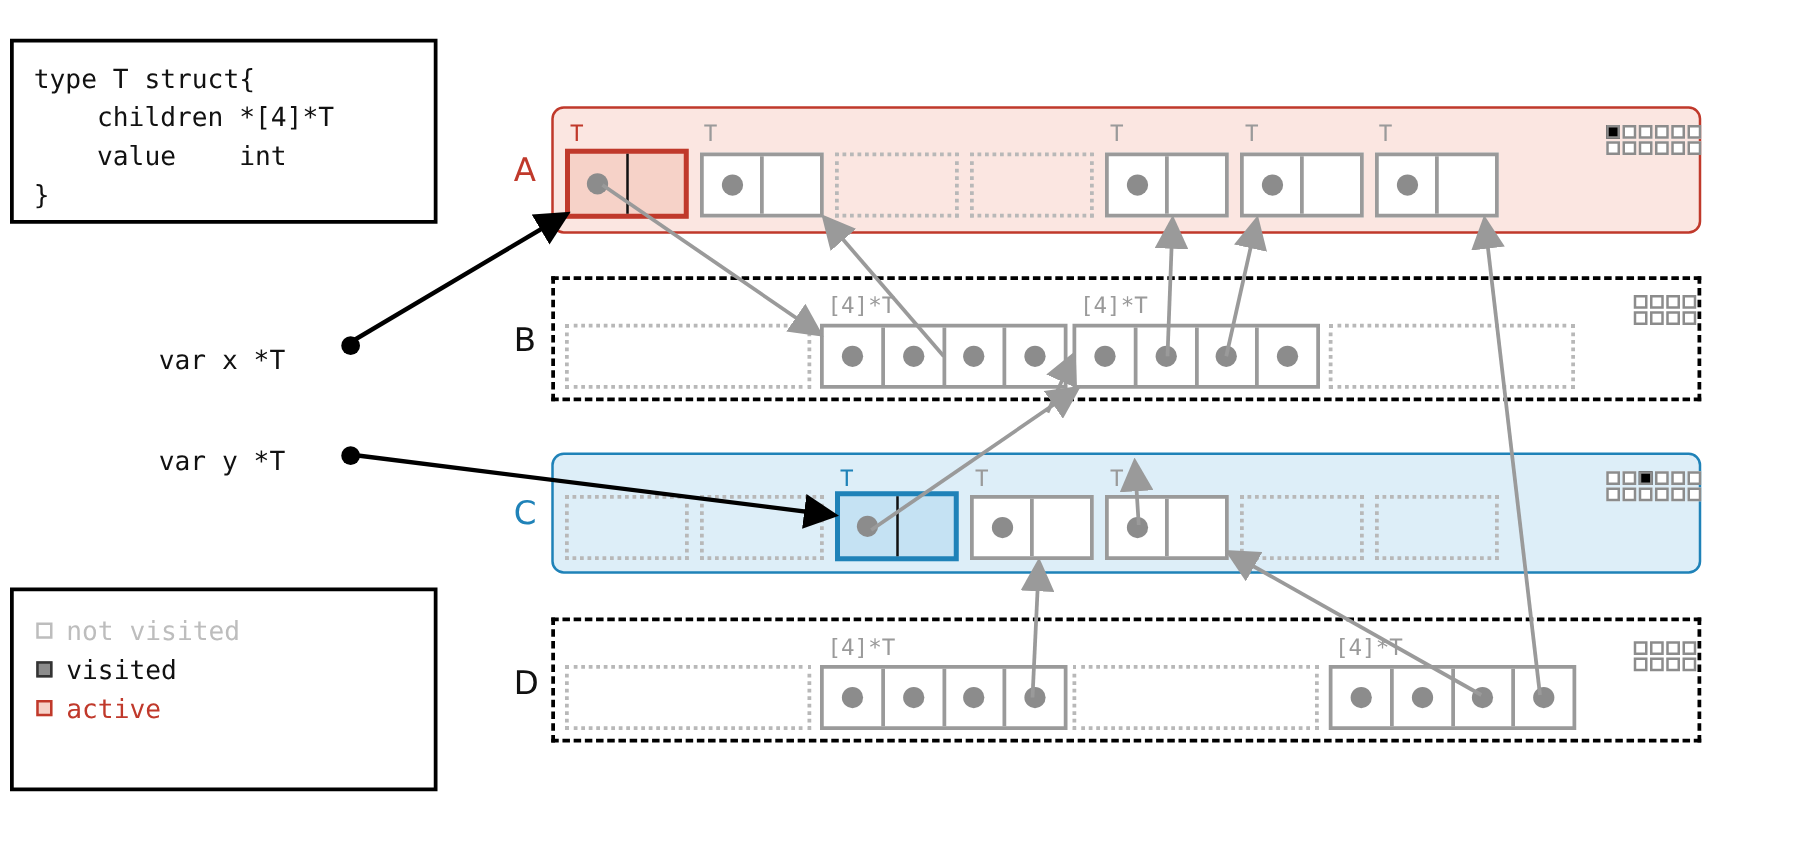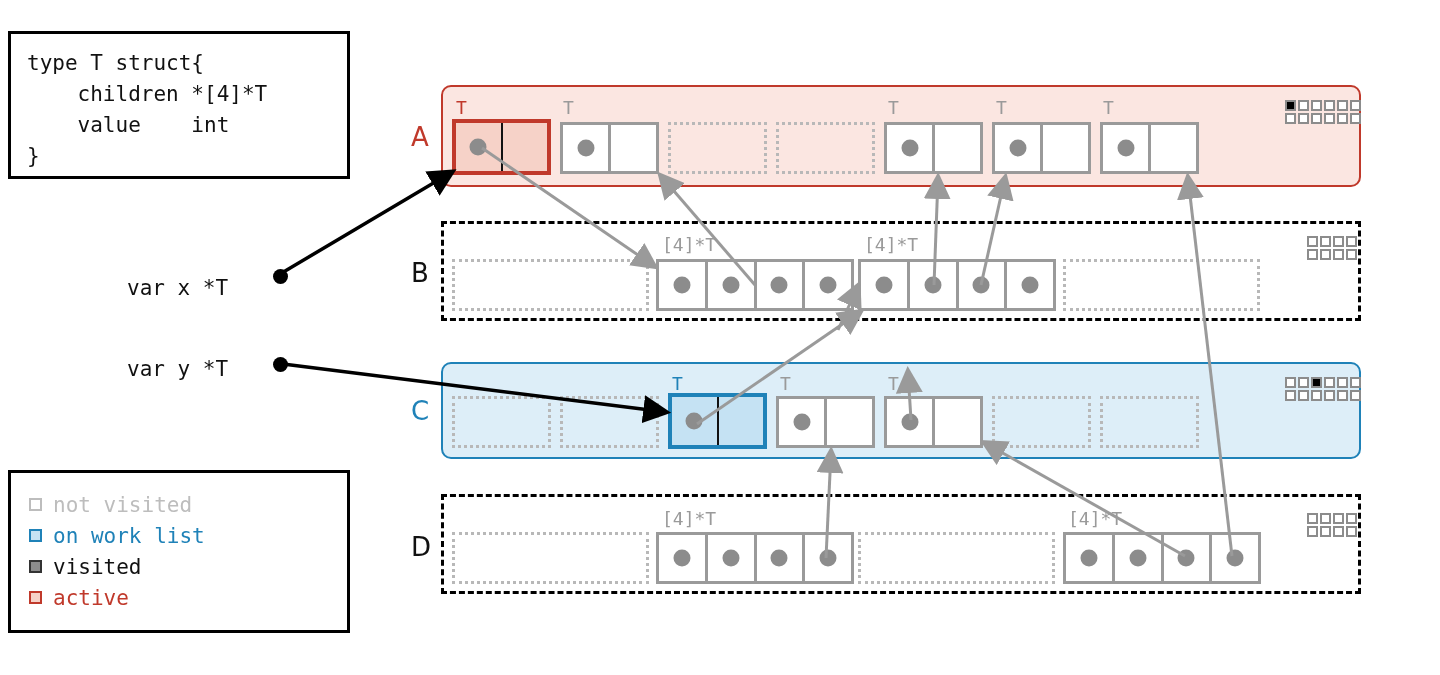--- a/index.html
+++ b/index.html
@@ -80,24 +80,20 @@
     value    int
 }</pre>
 </div>
 
 <div id="legend-box">
   <div class="legend-row">
     <span class="legend-sw" style="border-color:#bdbdbd;background:#ffffff;"></span>
     <span class="legend-label" style="color:#bdbdbd;">not visited</span>
   </div>
   <div class="legend-row">
-    <span class="legend-sw" style="border-color:#1f82b8;background:#c5e2f3;"></span>
-    <span class="legend-label" style="color:#1f82b8;">on work list</span>
-  </div>
-  <div class="legend-row">
     <span class="legend-sw" style="border-color:#333333;background:#8c8c8c;"></span>
     <span class="legend-label" style="color:#111111;">visited</span>
   </div>
   <div class="legend-row">
     <span class="legend-sw" style="border-color:#c0392b;background:#f6d2c8;"></span>
     <span class="legend-label" style="color:#c0392b;">active</span>
   </div>
 </div>
 
 <div class="varlabel" style="left:127px;top:276px;">var x *T</div>

